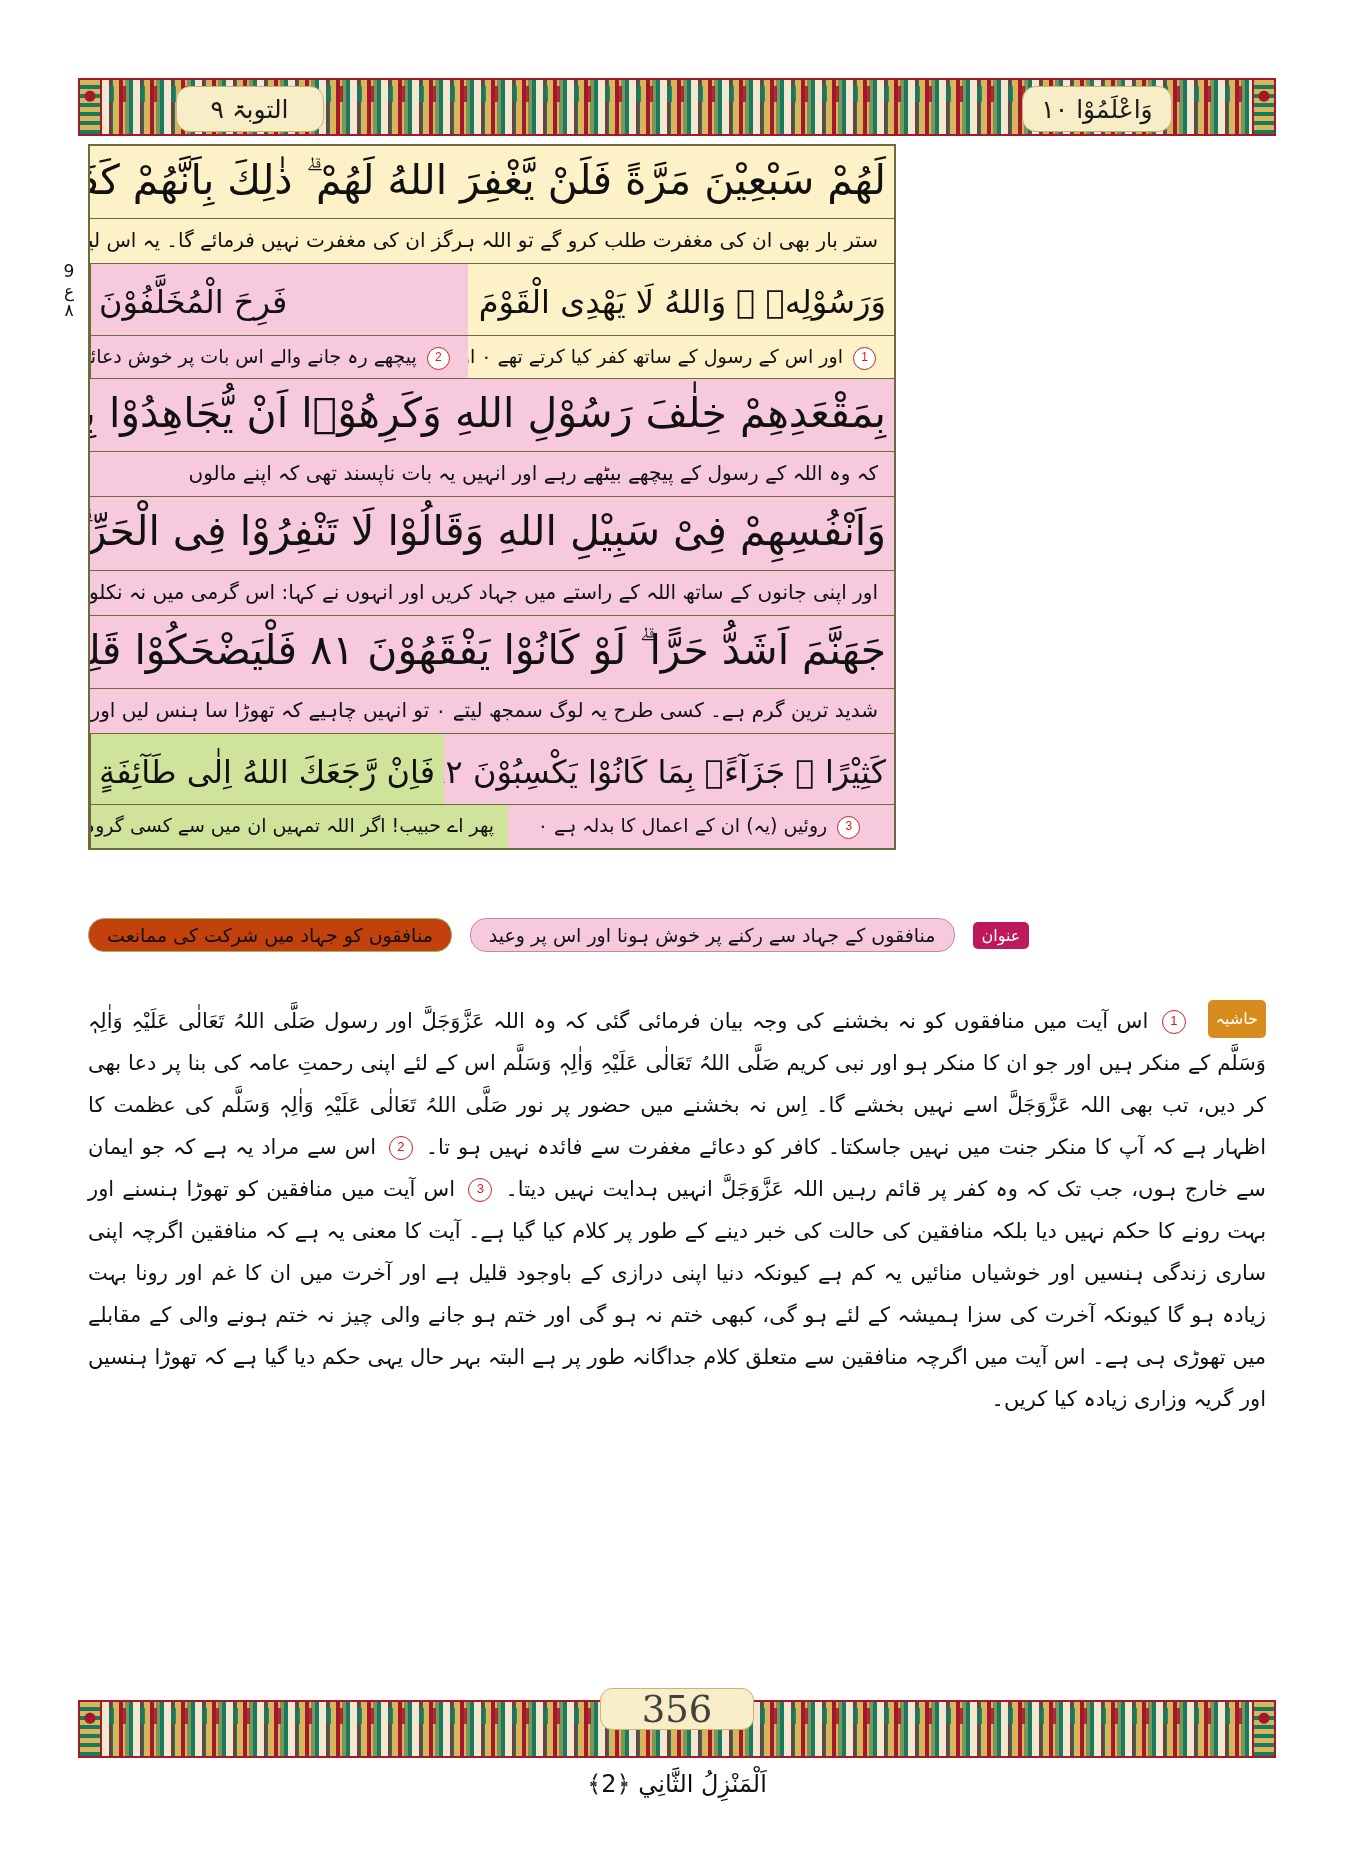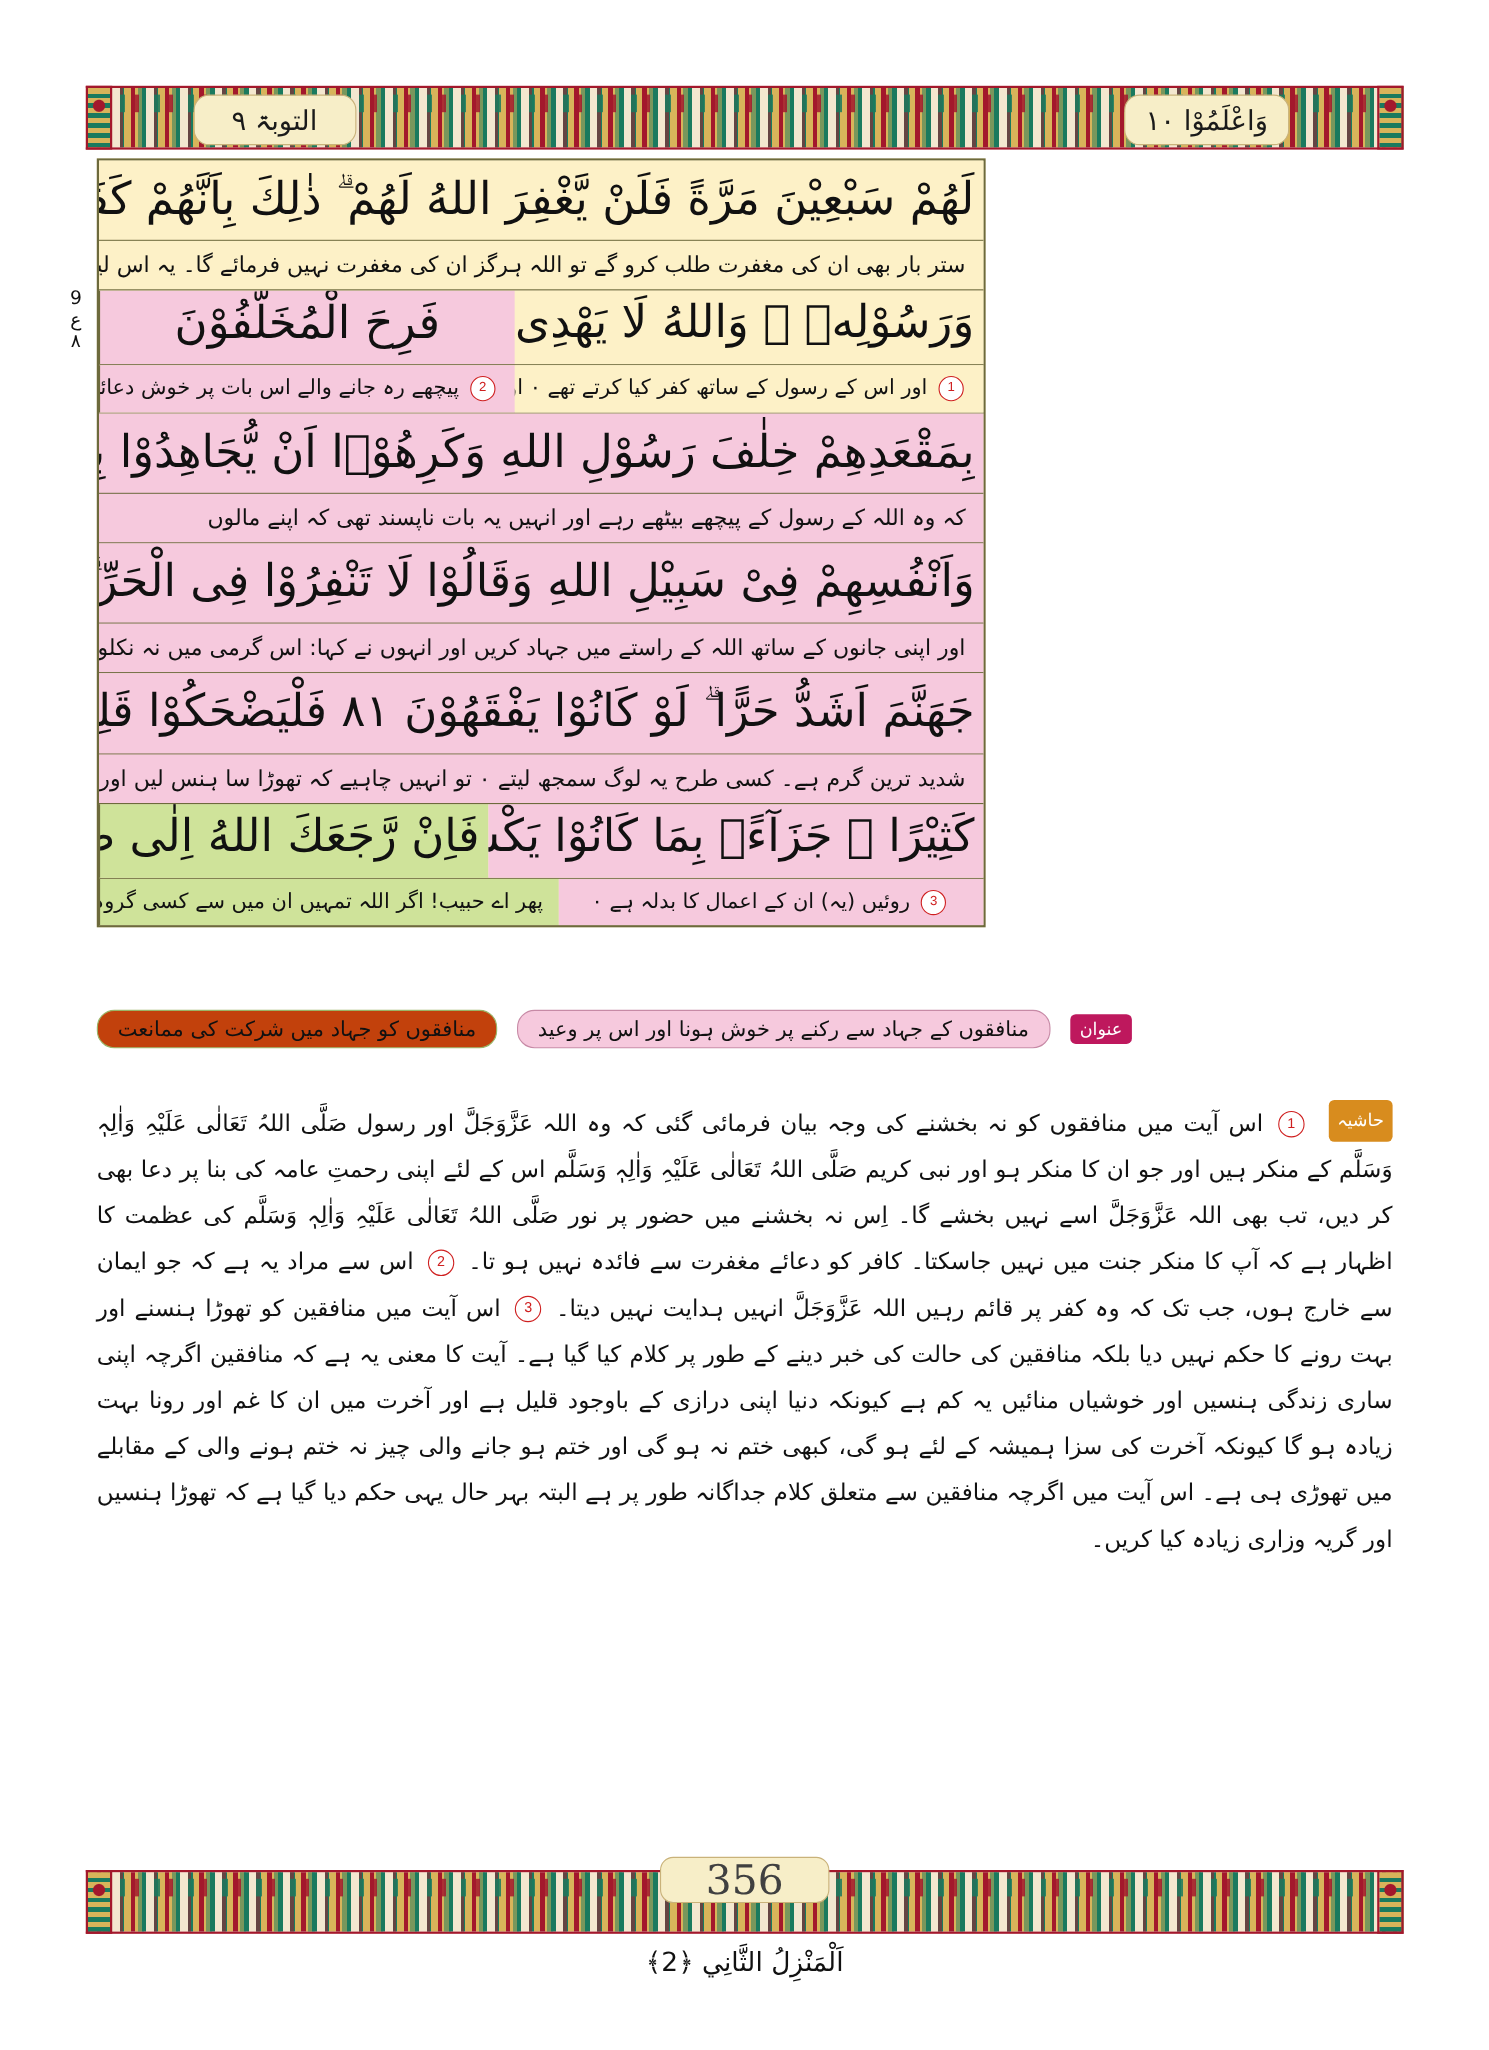--- a/index.html
+++ b/index.html
@@ -87,22 +87,22 @@
     font-size:20px;line-height:1.5;
     padding:6px 16px 8px 16px;
     border-bottom:1px solid #6d6a3c;
     white-space:nowrap;overflow:hidden;
   }
   .cream{background:#fdf1c7;}
   .pink{background:#f6c9dd;}
   .split{display:flex;width:100%;}
   .split > div{box-sizing:border-box;}
   .seg-ar{
-    direction:rtl;text-align:center;color:#111;font-size:41px;
-    line-height:1.42;padding:0 8px 9px 8px;white-space:nowrap;overflow:hidden;
+    direction:rtl;text-align:left;color:#111;font-size:32px;
+    line-height:1.42;padding:16px 8px 9px 8px;white-space:nowrap;overflow:hidden;
   }
   .seg-ur{
     direction:rtl;text-align:right;color:#111;font-size:19px;
     line-height:1.5;padding:6px 14px 8px 14px;white-space:nowrap;overflow:hidden;
   }
   .bb{border-bottom:1px solid #6d6a3c;}
 
   .notemark{
     display:inline-block;width:21px;height:21px;line-height:19px;
     border:1.6px solid #cf2020;border-radius:50%;color:#cf2020;

